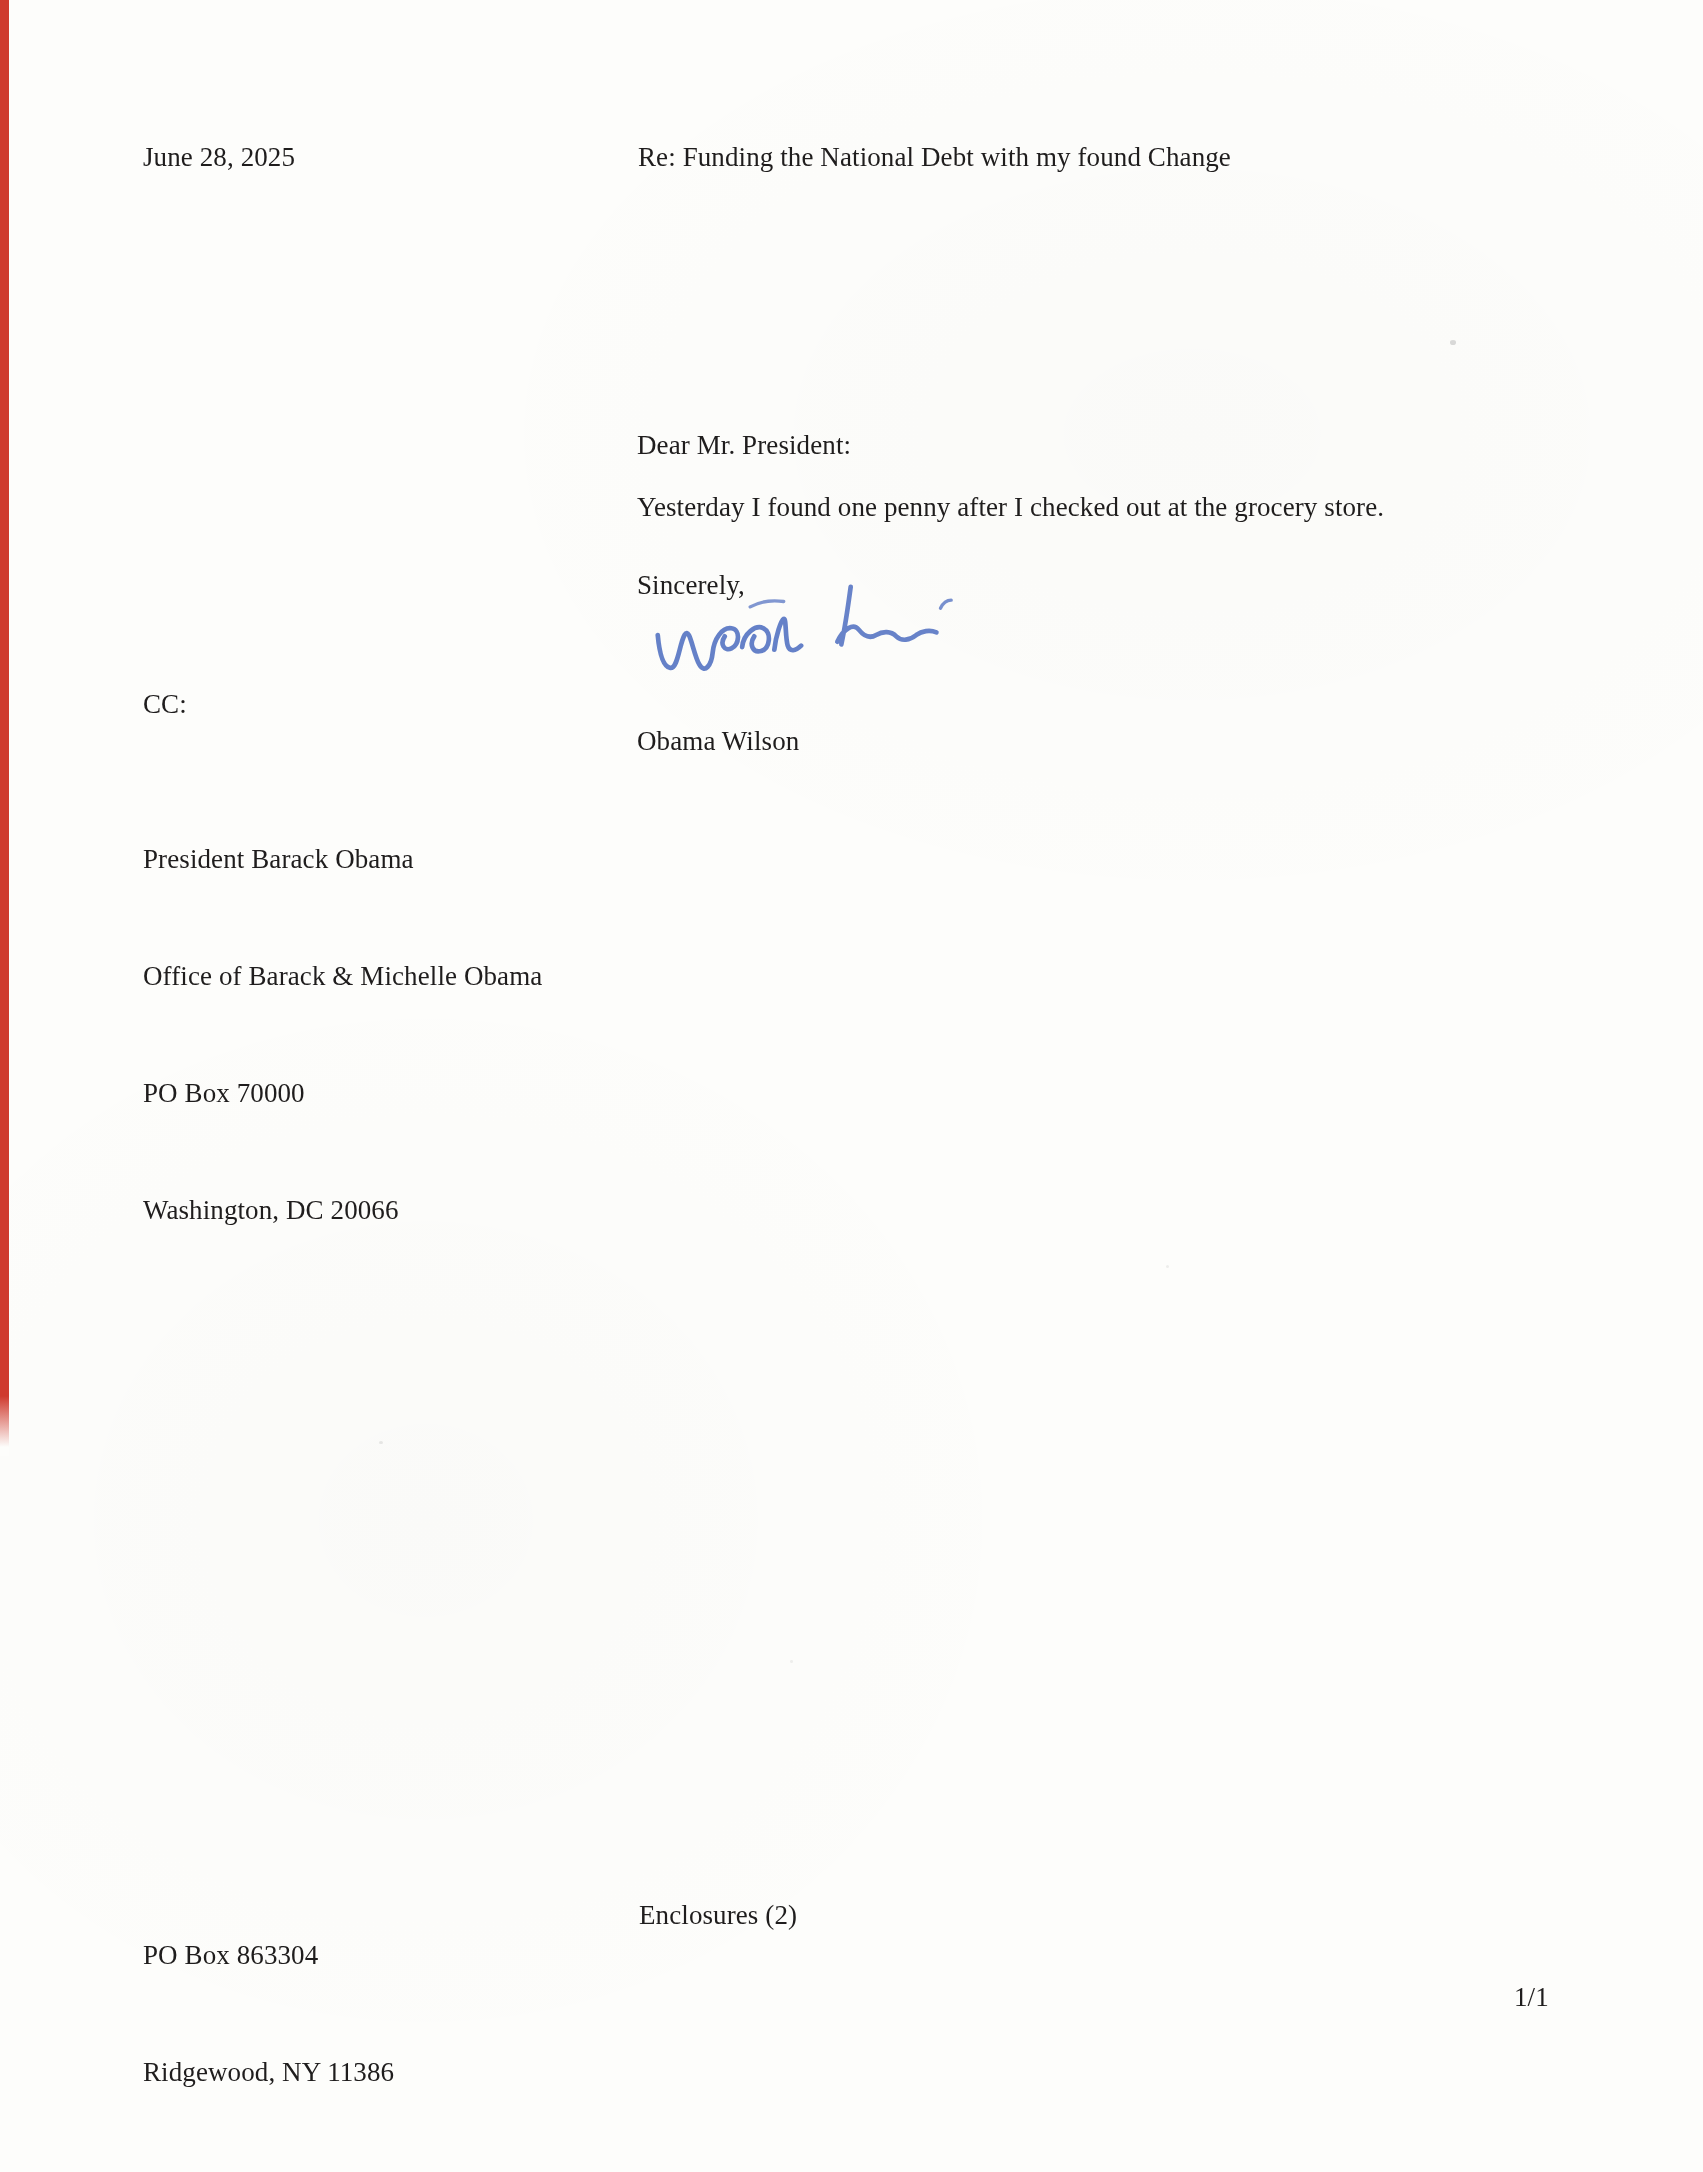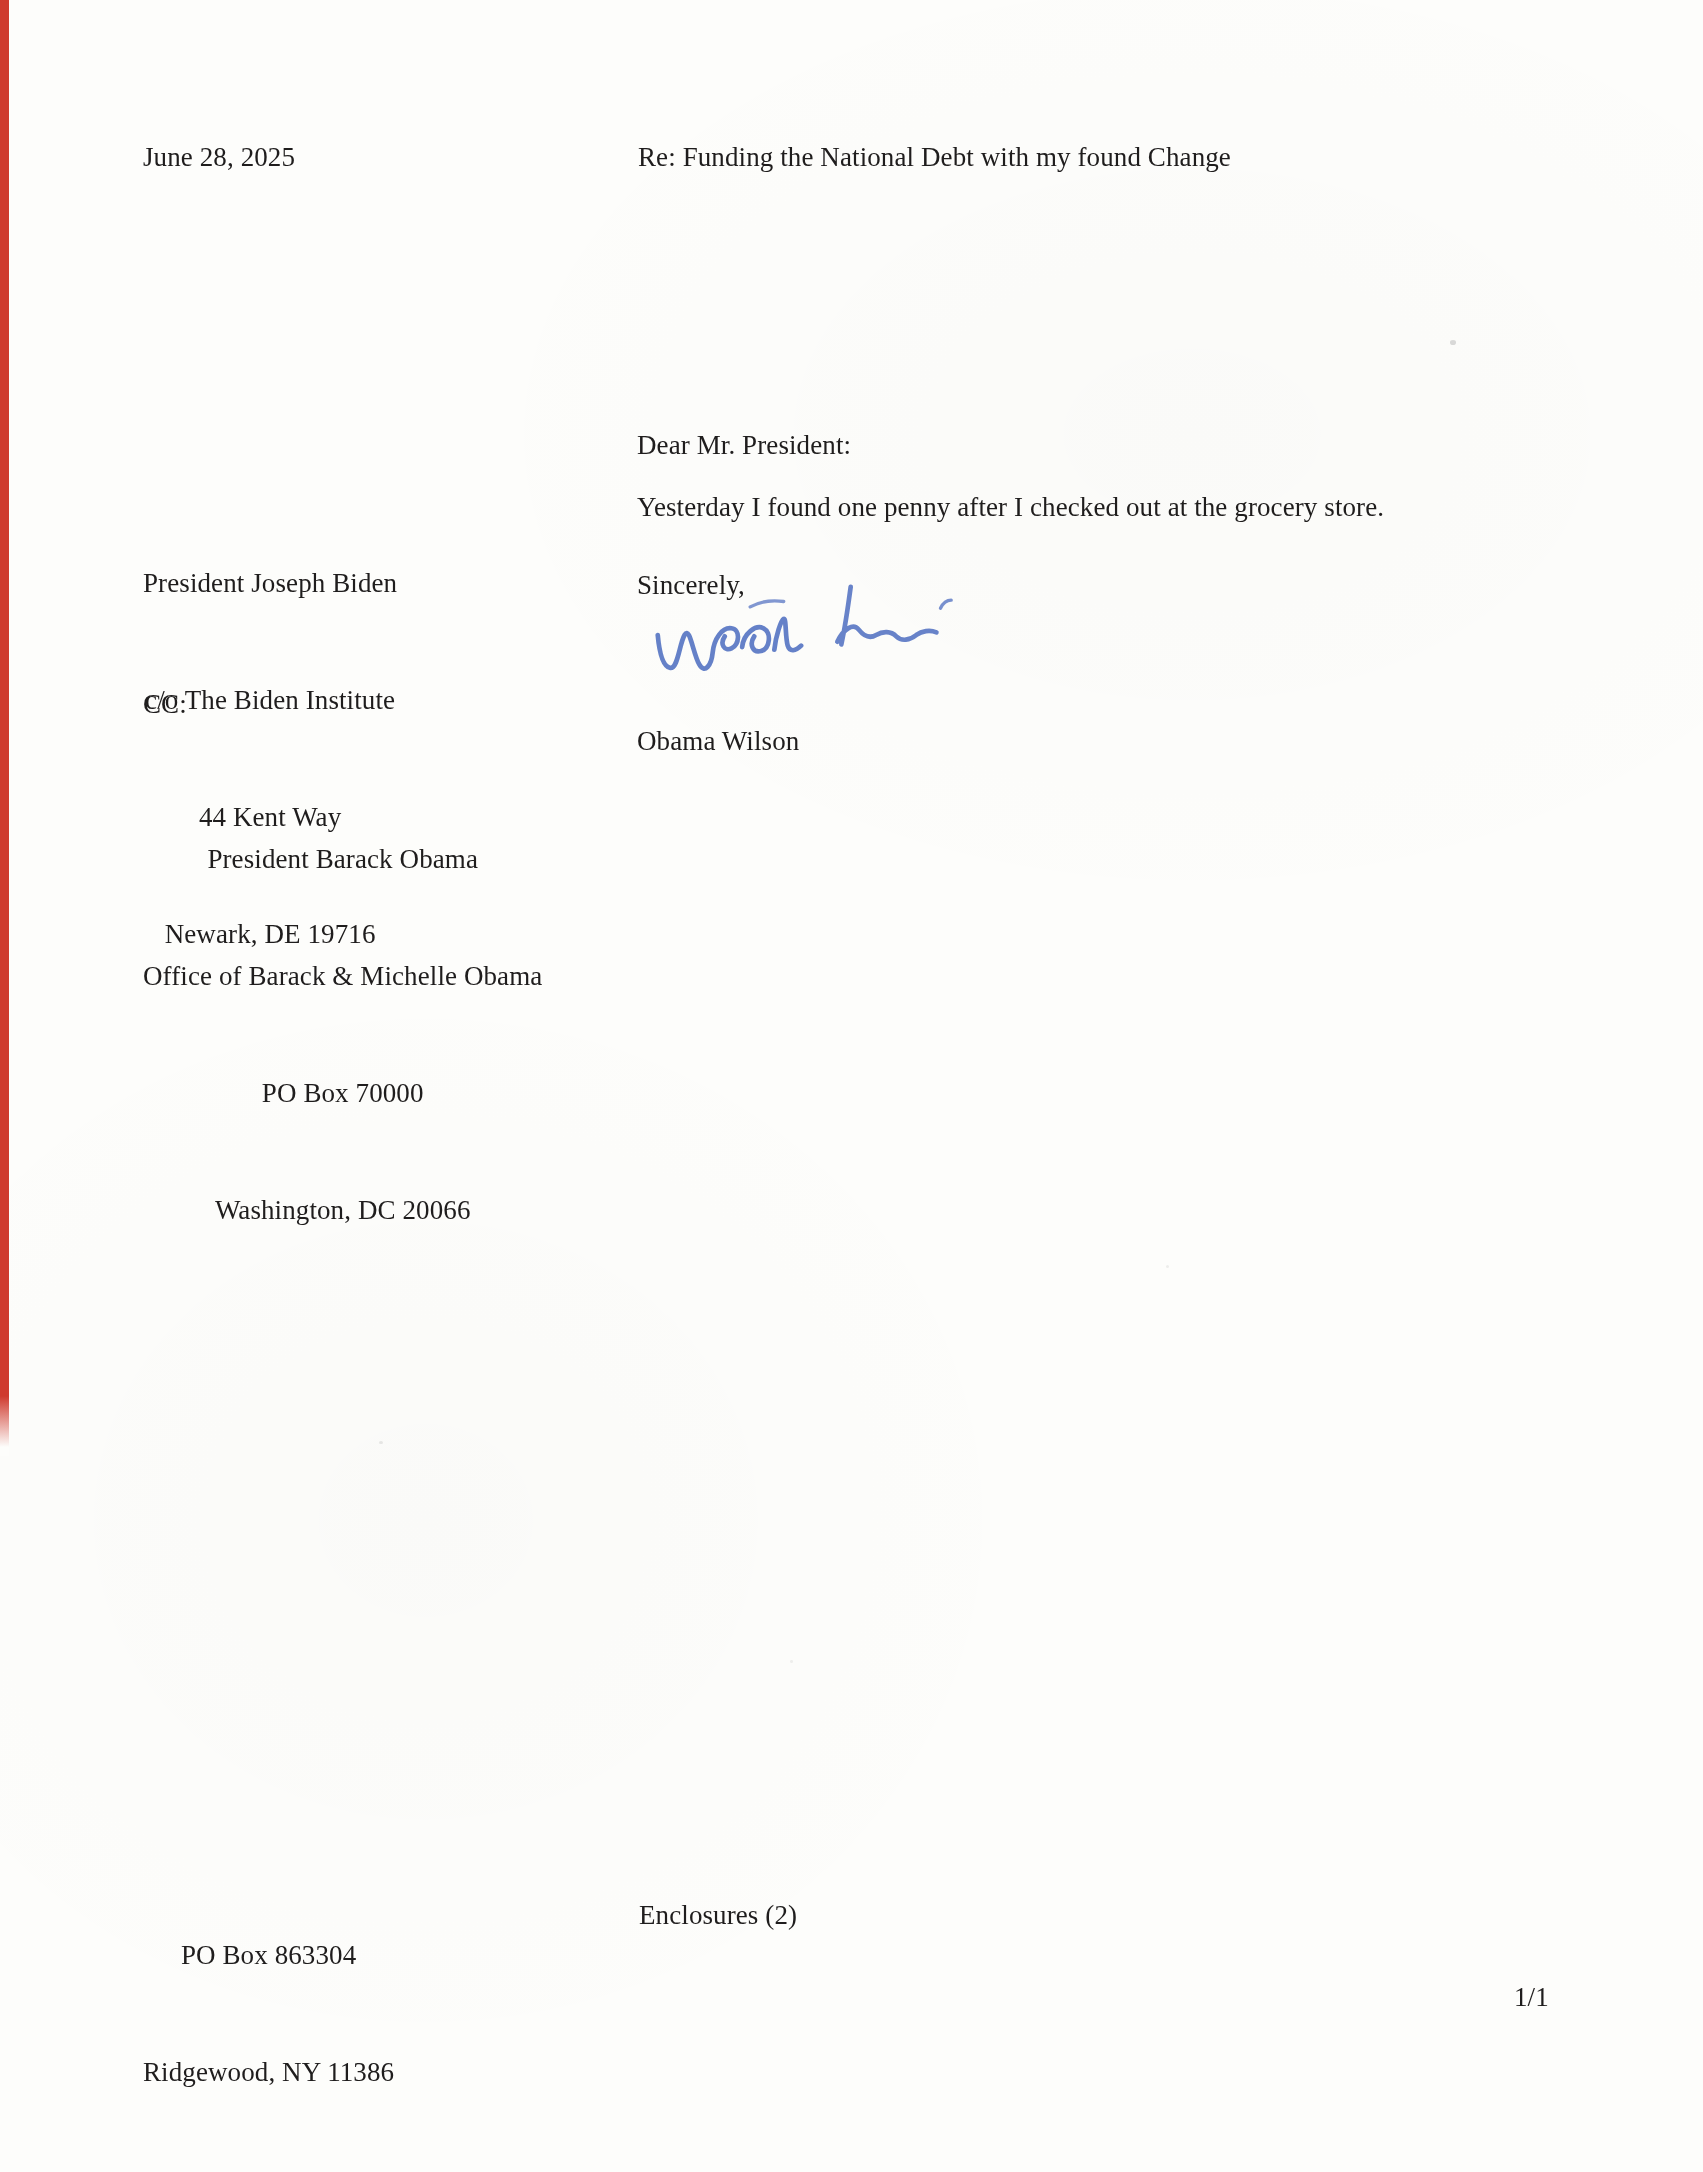--- a/index.html
+++ b/index.html
@@ -12,21 +12,20 @@
     font-family: "Liberation Serif", "DejaVu Serif", serif;
     color: #1f1d1d;
   }
   .txt {
     position: absolute;
     font-size: 27px;
     line-height: 39px;
     letter-spacing: 0.1px;
     white-space: pre;
     filter: blur(0.2px);
-    text-align: center;
   }
   .addr div { height: 39px; }
   .scan-strip { position: absolute; left: 0; top: 0; }
   .strip-fade {
     position: absolute; left: 0; top: 1396px; width: 9.4px; height: 60px;
     background: linear-gradient(to bottom, rgba(253,253,251,0), #fdfdfb 85%);
   }
   .speck { position: absolute; border-radius: 50%; background: rgba(60,60,60,0.18); }
   .sig { position: absolute; left: 643px; top: 580px; }
   .sig path { fill: none; stroke-linecap: round; stroke-linejoin: round; }
@@ -47,26 +46,20 @@
   <svg class="scan-strip" width="9.4" height="1453" viewBox="0 0 14 2170">
     <rect x="0" y="0" width="14" height="2170" fill="#cf3a2e"></rect>
   </svg>
   <div class="strip-fade"></div>
 
   <div class="txt" style="left:143px; top:138px;">June 28, 2025</div>
   <div class="txt" style="left:638px; top:138px;">Re: Funding the National Debt with my found Change</div>
 
   <div class="txt" style="left:637px; top:410px;margin-top:16px;">Dear Mr. President:</div>
 
-  <div class="txt addr" style="left:143px; top:486px;">
-    <div>President Joseph Biden</div>
-    <div>c/o The Biden Institute</div>
-    <div>44 Kent Way</div>
-    <div>Newark, DE 19716</div>
-  </div>
 
   <div class="txt" style="left:637px; top:488px;">Yesterday I found one penny after I checked out at the grocery store.</div>
 
   <div class="txt" style="left:637px; top:566px;">Sincerely,</div>
 
   <svg class="sig" width="335" height="114" viewBox="0 0 500 170">
     <path d="M 160 40 q 22 -12 50 -8" stroke-width="5" opacity="0.75" stroke="#5876c3"></path>
     <path d="M 22 82 C 24 104, 28 128, 40 131 C 52 134, 54 96, 62 82 C 70 68, 74 108, 84 126
              C 92 140, 102 128, 104 108 C 106 88, 118 70, 132 72 C 146 74, 144 96, 132 102
              C 122 107, 114 96, 122 84

